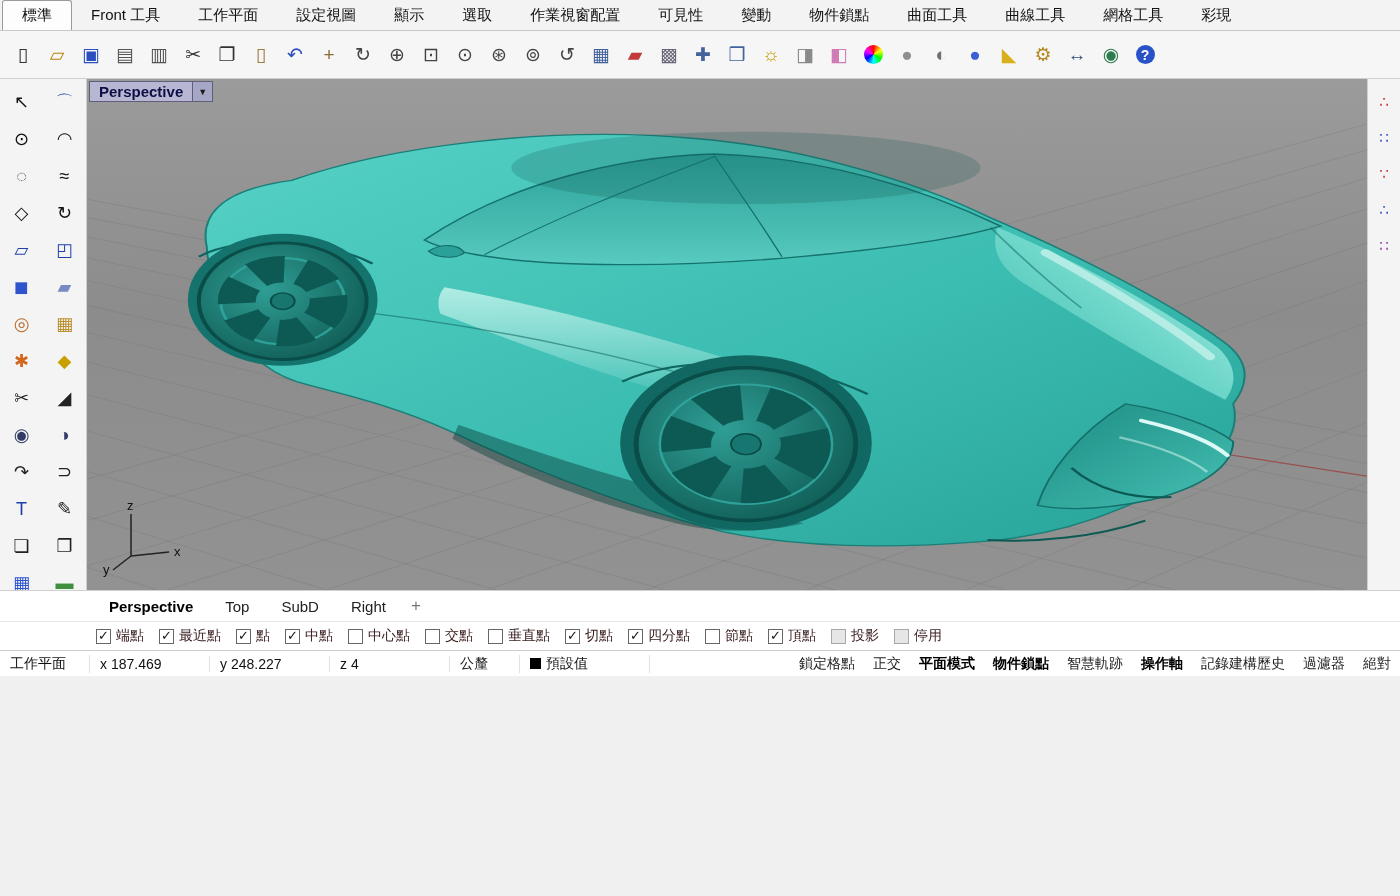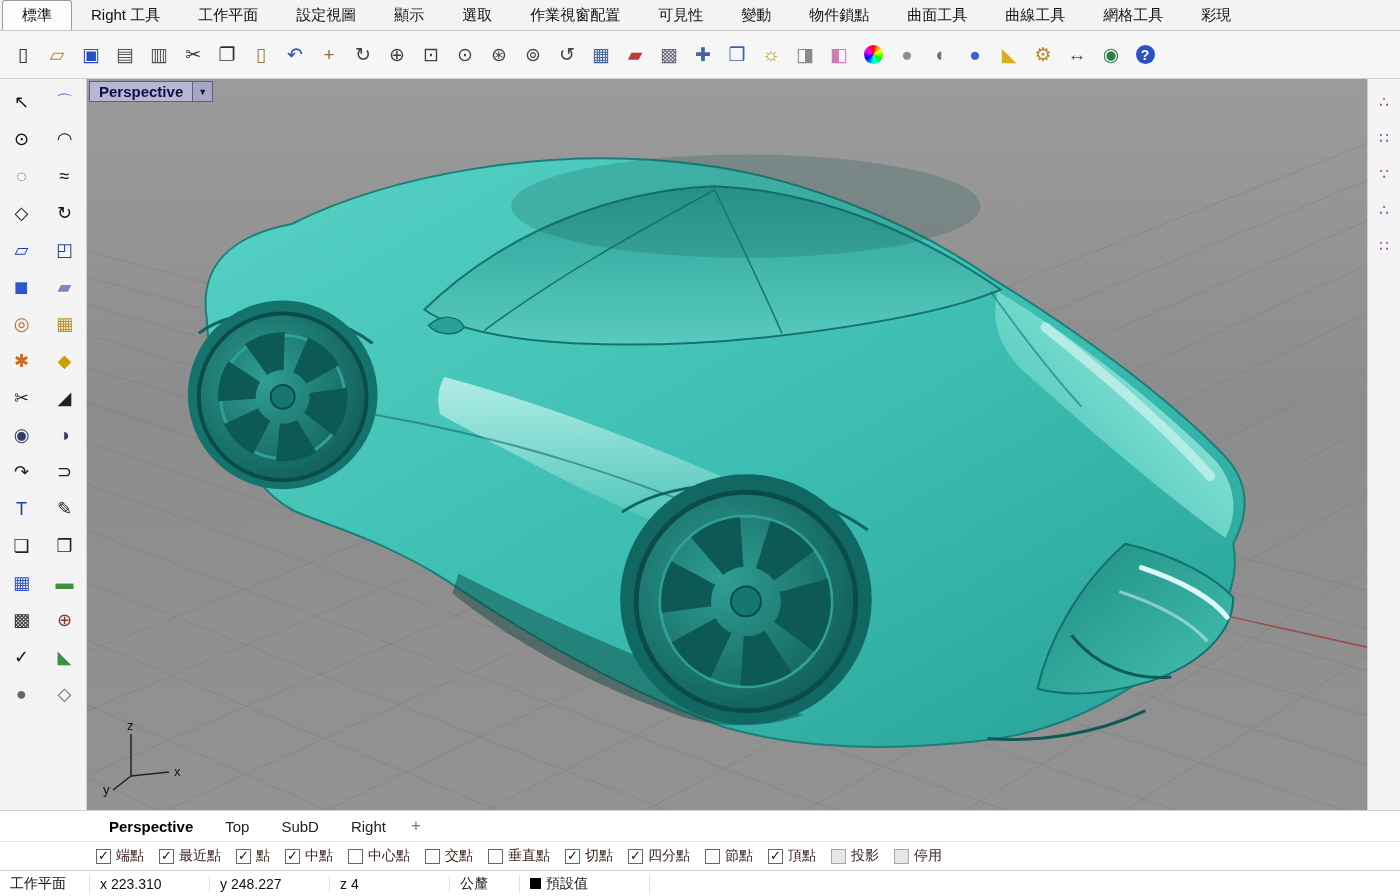--- a/index.html
+++ b/index.html
@@ -1,17 +1,17 @@
 <!DOCTYPE html>
 <html><head>
 <meta charset="utf-8">
 <style>
   html,body{margin:0;padding:0;width:1400px;height:896px;overflow:hidden;
     font-family:"Liberation Sans","DejaVu Sans",sans-serif;background:#f0f0f0;}
-  .app{width:1400px;height:896px;display:flex;flex-direction:column;}
+  .app{width:1400px;height:676px;display:flex;flex-direction:column;}
 
   
   .menubar{height:30px;background:#f3f3f3;border-bottom:1px solid #c9c9c9;
     display:flex;align-items:flex-end;padding:0 2px;font-size:15px;color:#111;white-space:nowrap;overflow:hidden;}
   .menutab{flex:0 0 auto;padding:5px 19px;cursor:default;}
   .menutab.active{background:#fdfdfd;border:1px solid #9a9a9a;border-bottom:1px solid #fdfdfd;
     border-radius:3px 3px 0 0;margin-bottom:-1px;}
 
   
   .toolbar{height:47px;background:#f6f6f6;border-bottom:1px solid #cfcfcf;
@@ -72,21 +72,21 @@
   .sb-toggle.active{font-weight:bold;color:#000;}
 </style>
 </head>
 <body>
 
 <div class="app">
 
   <div class="menubar">
 
   <div class="menutab active">標準</div>
-      <div class="menutab">Right 工具</div>
+      <div class="menutab">Front 工具</div>
       <div class="menutab">工作平面</div>
       <div class="menutab">設定視圖</div>
       <div class="menutab">顯示</div>
       <div class="menutab">選取</div>
       <div class="menutab">作業視窗配置</div>
       <div class="menutab">可見性</div>
       <div class="menutab">變動</div>
       <div class="menutab">物件鎖點</div>
       <div class="menutab">曲面工具</div>
       <div class="menutab">曲線工具</div>
@@ -517,22 +517,34 @@
         <span class="osnap-label">投影</span>
       </label>
       <label class="osnap-item">
         <span class="cb muted"></span>
         <span class="osnap-label">停用</span>
       </label>
     </div>
 
   <div class="statusbar">
     <div class="sb-item w90">工作平面</div>
-    <div class="sb-item w120">x 223.310</div>
+    <div class="sb-item w120">x 187.469</div>
     <div class="sb-item w120">y 248.227</div>
     <div class="sb-item w120">z 4</div>
     <div class="sb-item w70">公釐</div>
     <div class="sb-item w130 layer-ind">
       <span class="swatch" style="background: rgb(0, 0, 0);"></span>
       <span>預設值</span>
     </div>
+    <div class="sb-toggles">
+
+    <div class="sb-toggle">鎖定格點</div>
+        <div class="sb-toggle">正交</div>
+        <div class="sb-toggle active">平面模式</div>
+        <div class="sb-toggle active">物件鎖點</div>
+        <div class="sb-toggle">智慧軌跡</div>
+        <div class="sb-toggle active">操作軸</div>
+        <div class="sb-toggle">記錄建構歷史</div>
+        <div class="sb-toggle">過濾器</div>
+        <div class="sb-toggle">絕對</div>
+      </div>
   </div>
 </div>
 
 </body></html>

